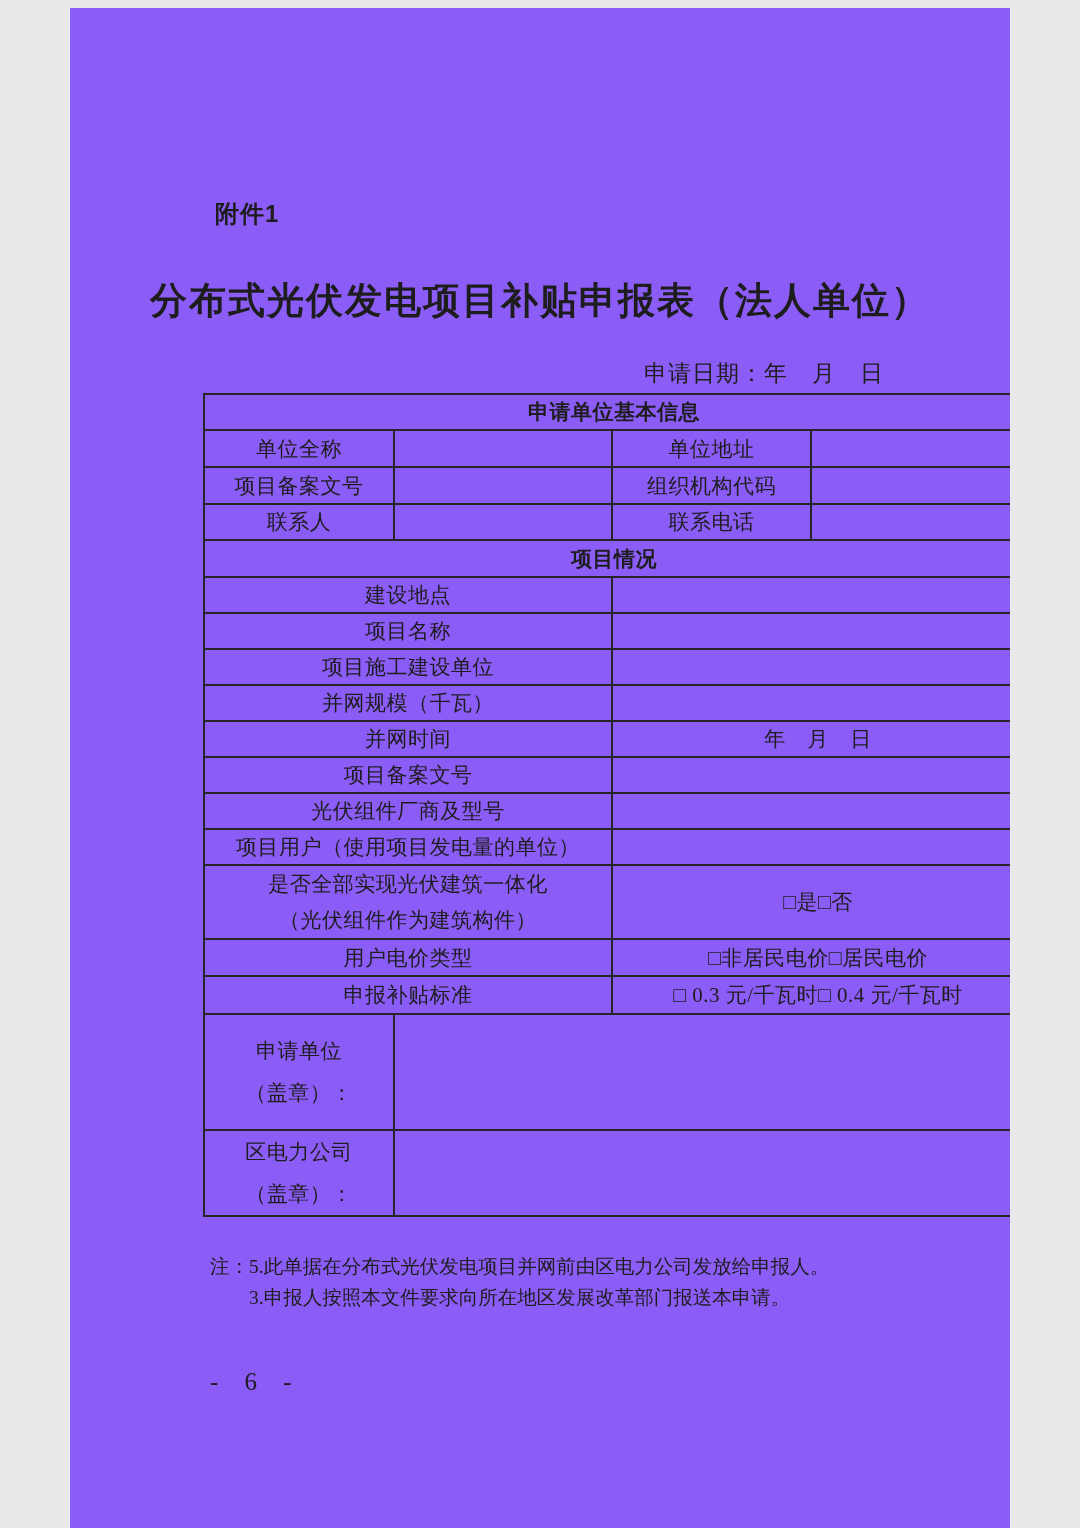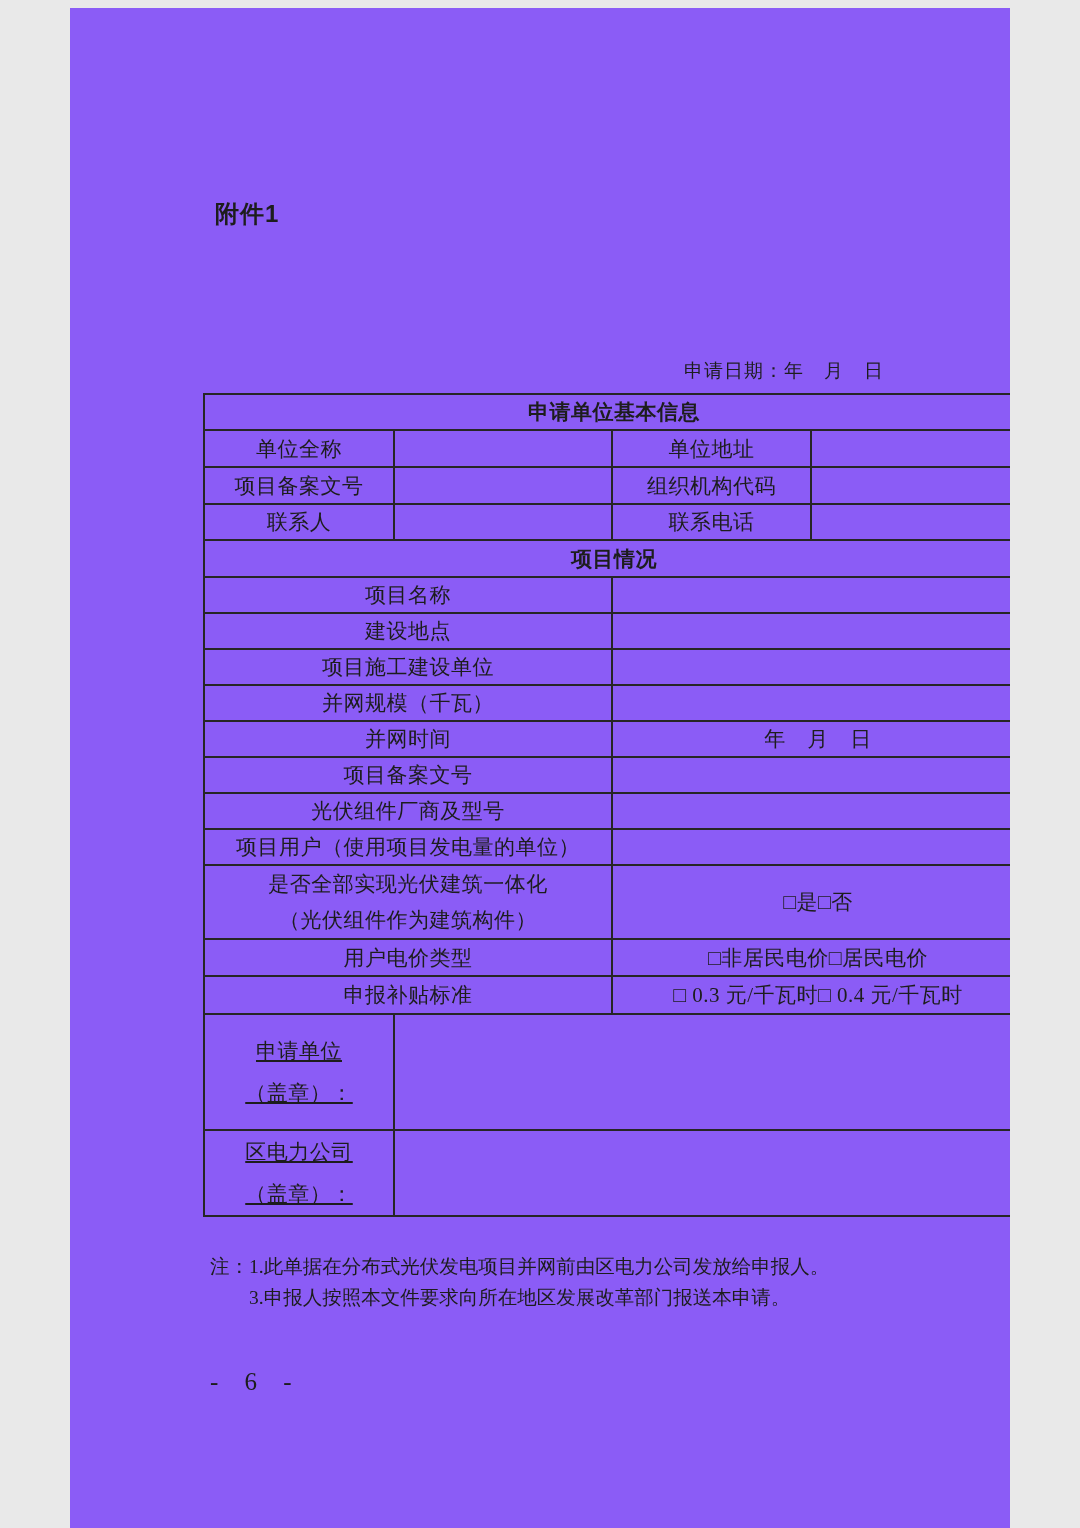--- a/index.html
+++ b/index.html
@@ -35,21 +35,21 @@
     font-family: "Liberation Sans", sans-serif;
     font-size: 37px;
     font-weight: 700;
     letter-spacing: 2px;
     white-space: nowrap;
   }
   .date-line {
     position: absolute;
     top: 350px;
     right: 126px;
-    font-size: 19px;
+    font-size: 23px;
     letter-spacing: 1px;
   }
   .table-wrap {
     position: absolute;
     left: 133px;
     top: 385px;
     width: 824px;
   }
   table.app-table {
     border-collapse: collapse;
@@ -75,21 +75,20 @@
   tr.h71 td { height: 67px; }
   tr.h118 td { height: 114px; }
   tr.h83 td { height: 79px; text-align: center; }
   td.two-line {
     white-space: pre-line;
     line-height: 1.72;
   }
   td.stamp-label {
     white-space: pre-line;
     line-height: 2.0;
-    text-decoration: underline;
   }
   .notes {
     position: absolute;
     left: 140px;
     top: 1243px;
     width: 812px;
     font-size: 19.5px;
     line-height: 31px;
     display: flex;
   }
@@ -112,20 +111,21 @@
     letter-spacing: 10px;
   }
 </style>
 </head>
 <body>
 
 <div class="page">
 
   <div class="attachment-label">附件1</div>
 
+  <div class="form-title">分布式光伏发电项目补贴申报表（法人单位）</div>
 
   <div class="date-line">申请日期：年　月　日</div>
 
   <div class="table-wrap">
     <table class="app-table">
       <colgroup>
         <col style="width:190px">
         <col style="width:218px">
         <col style="width:199px">
         <col style="width:213px">
@@ -152,25 +152,25 @@
           <td></td>
           <td>联系电话</td>
           <td></td>
         </tr>
 
         <tr class="h39">
           <td colspan="4" class="section-hd">项目情况</td>
         </tr>
 
         <tr class="h38">
+          <td colspan="2">建设地点</td>
+          <td colspan="2"></td>
+        </tr>
+        <tr class="h38">
           <td colspan="2">项目名称</td>
-          <td colspan="2"></td>
-        </tr>
-        <tr class="h38">
-          <td colspan="2">建设地点</td>
           <td colspan="2"></td>
         </tr>
         <tr class="h38">
           <td colspan="2">项目施工建设单位</td>
           <td colspan="2"></td>
         </tr>
         <tr class="h38">
           <td colspan="2">并网规模（千瓦）</td>
           <td colspan="2"></td>
         </tr>
@@ -215,20 +215,20 @@
 （盖章）：</td>
           <td colspan="3"></td>
         </tr>
       </tbody>
     </table>
   </div>
 
   <div class="notes">
     <div class="notes-prefix">注：</div>
     <div class="notes-items">
-      <div class="note-item">1.此单据在分布式光伏发电项目并网前由区电力公司发放给申报人。</div>
+      <div class="note-item">5.此单据在分布式光伏发电项目并网前由区电力公司发放给申报人。</div>
       <div class="note-item">3.申报人按照本文件要求向所在地区发展改革部门报送本申请。</div>
     </div>
   </div>
 
   <div class="page-number">- 6 -</div>
 
 </div>
 
 </body></html>

